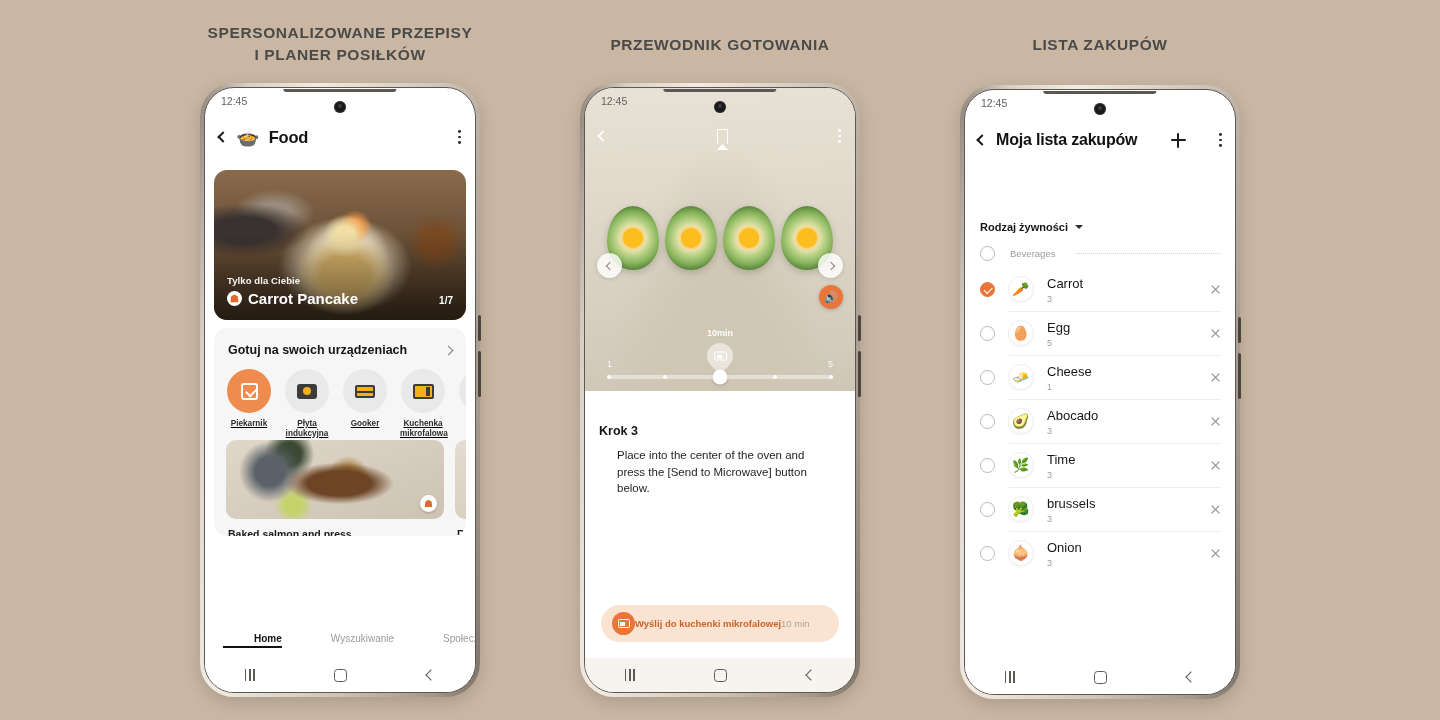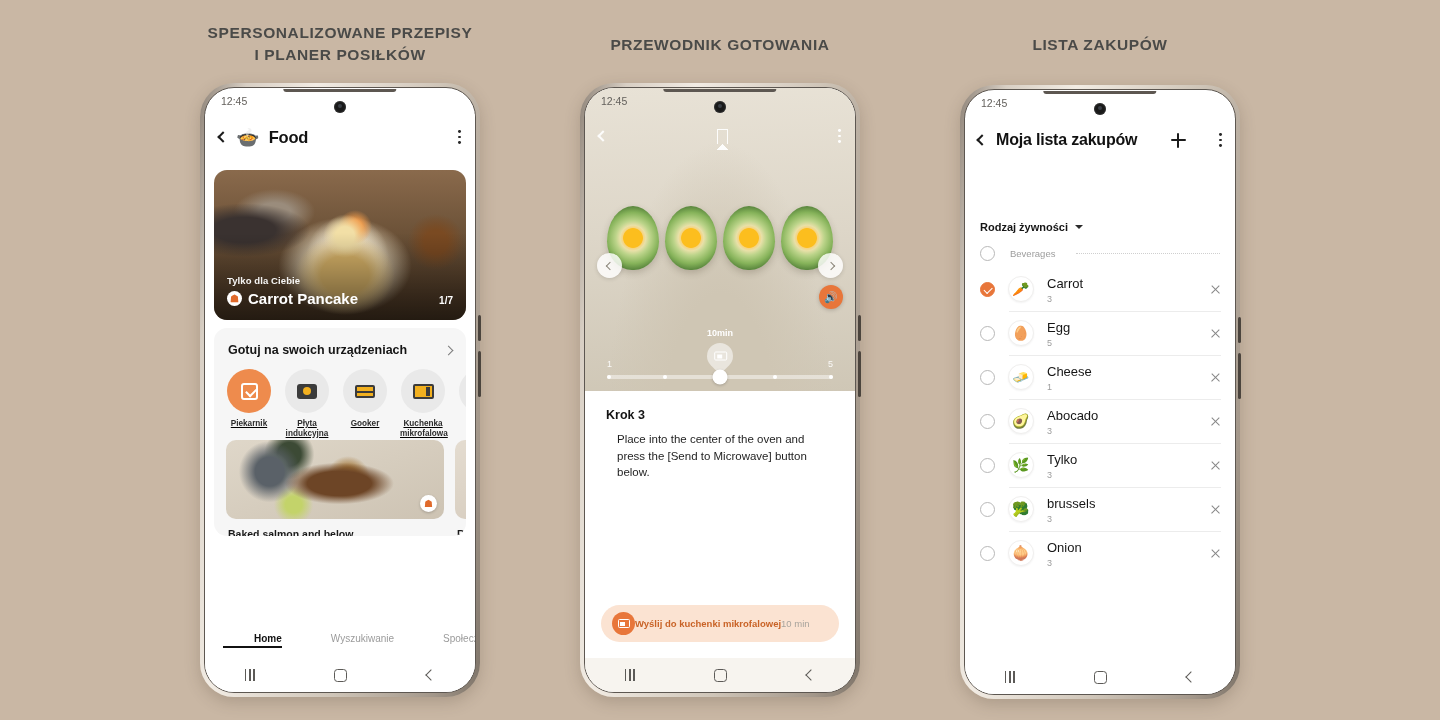--- a/index.html
+++ b/index.html
@@ -291,21 +291,21 @@
   .track .knob {
     position: absolute; left: 50%; top: 50%; transform: translate(-50%,-50%);
     width: 15px; height: 15px; border-radius: 50%; background: #fff;
     box-shadow: 0 1px 3px rgba(0,0,0,.2);
   }
   .track-lbl { position: absolute; top: -16px; font-size: 9px; color: rgba(255,255,255,.9); }
   .p2-sheet {
     position: absolute; left: 0; right: 0; top: 303px; bottom: 34px;
     background: #fff; border-radius: 16px 16px 0 0;
   }
-  .step-h { font-size: 12.5px; font-weight: bold; color: #141414; padding: 17px 0 0 21px; }
+  .step-h { font-size: 12.5px; font-weight: bold; color: #141414; padding: 17px 0 0 14px; margin-top: 16px; }
   .step-b { font-size: 11.5px; color: #1f1f1f; line-height: 16.5px; padding: 9px 24px 0 32px; }
   .send-btn {
     position: absolute; left: 16px; right: 16px; bottom: 16px; height: 37px;
     background: #fbe3d2; border-radius: 19px;
     display: flex; align-items: center; padding: 0 11px;
   }
   .send-ic {
     width: 23px; height: 23px; border-radius: 50%; background: #e8763a;
     display: flex; align-items: center; justify-content: center;
   }
@@ -453,21 +453,21 @@
             <div class="dev-circ"></div>
             <div class="dev-lbl">C</div>
           </div>
         </div>
 
         <div class="recipe-strip">
           <div class="rc">
             <div class="rc-img rc1-img">
               <span class="chip-chef">☗</span>
             </div>
-            <div class="rc-t">Baked salmon and below</div>
+            <div class="rc-t">Baked salmon and press</div>
 
           </div>
           <div class="rc peek">
             <div class="rc-img rc2-img"></div>
             <div class="rc-t">Re</div>
 
           </div>
         </div>
       </div>
 
@@ -634,21 +634,21 @@
             <span class="item-txt">
               <span class="item-n">Abocado</span>
               <span class="item-q" style="display:block">3</span>
             </span>
             <span class="x-ic"></span>
           </div>
           <div class="item">
             <span class="radio"></span>
             <span class="item-thumb">🌿</span>
             <span class="item-txt">
-              <span class="item-n">Tylko</span>
+              <span class="item-n">Time</span>
               <span class="item-q" style="display:block">3</span>
             </span>
             <span class="x-ic"></span>
           </div>
           <div class="item">
             <span class="radio"></span>
             <span class="item-thumb">🥦</span>
             <span class="item-txt">
               <span class="item-n">brussels</span>
               <span class="item-q" style="display:block">3</span>

